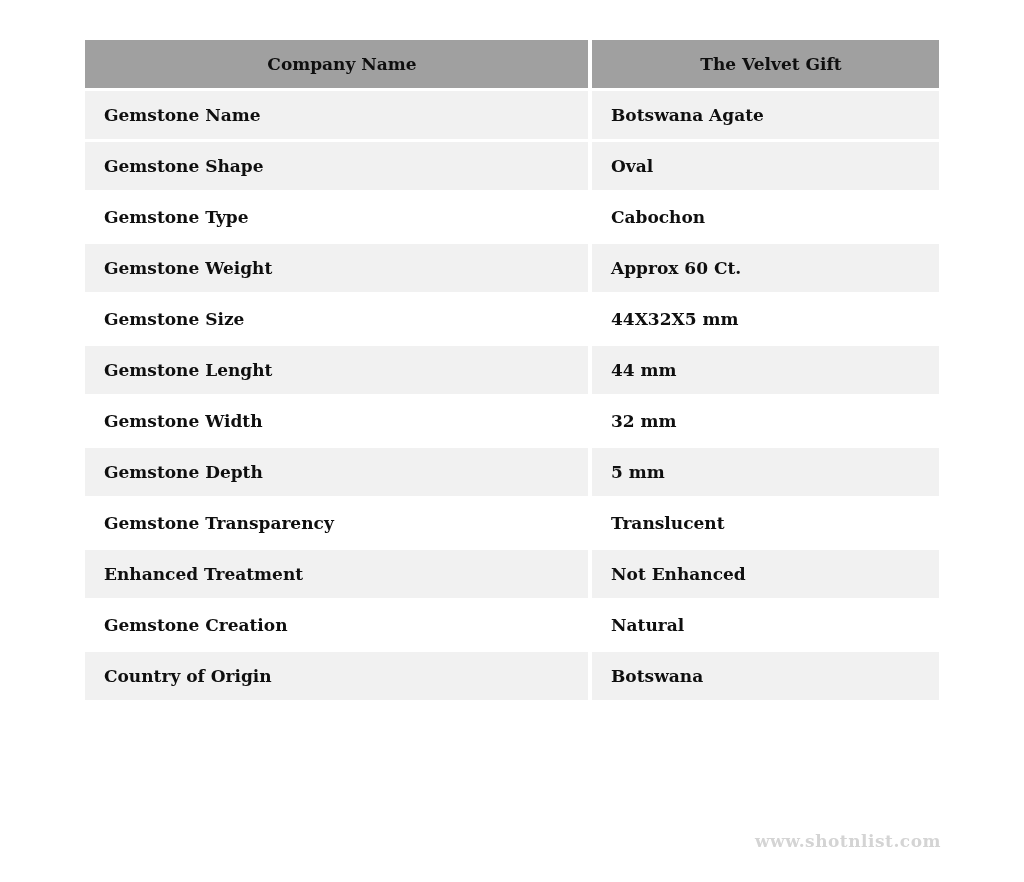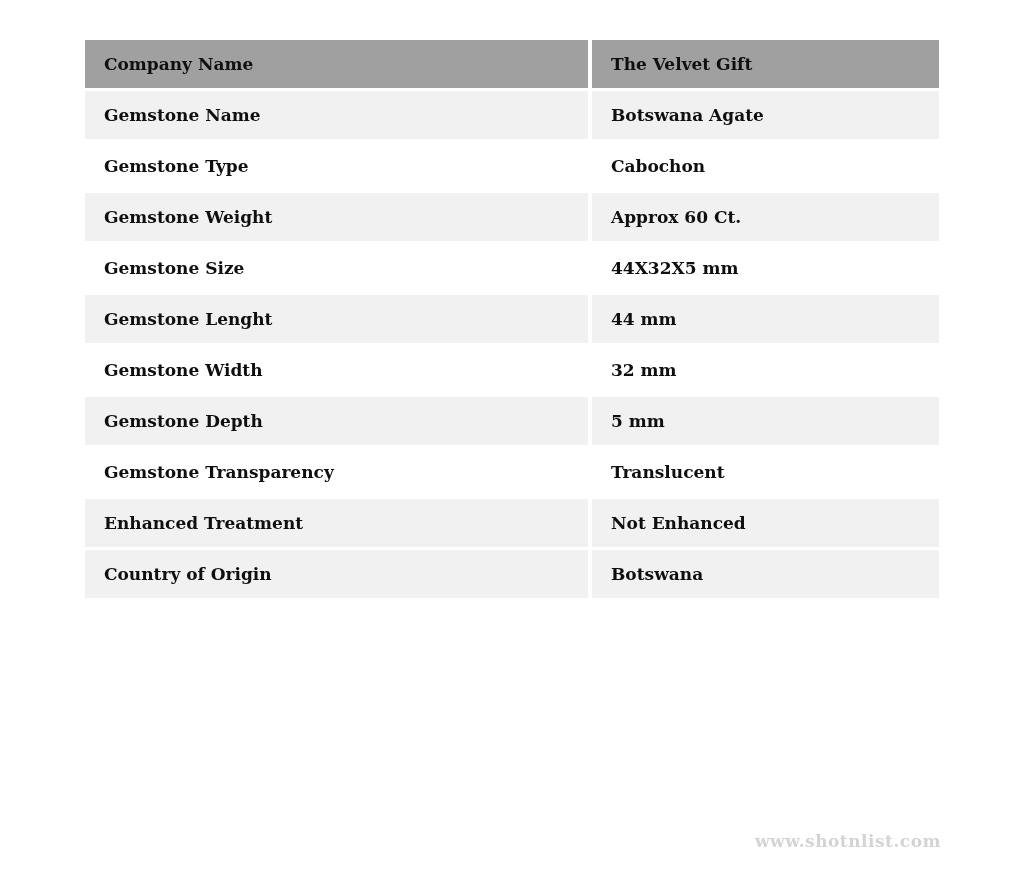--- a/index.html
+++ b/index.html
@@ -31,21 +31,21 @@
     padding:0 8px 0 19px;
     font-weight:bold;
     font-size:17px;
     color:var(--text);
     background:var(--row-bg);
     white-space:nowrap;
     overflow:hidden;
   }
   td.col-label{width:503px;}
   td.col-value{width:347px;}
-  tr.header-row td{background:var(--header-bg);}
+  tr.header-row td{background:var(--header-bg);text-align:center;}
   tr.alt-row td{background:var(--row-alt-bg);}
   .watermark{
     position:absolute;
     top:831px;
     right:83px;
     font-weight:bold;
     font-size:17px;
     color:var(--watermark);
     letter-spacing:0.5px;
   }
@@ -55,20 +55,24 @@
 
 <table class="spec-table">
   <tbody>
     <tr class="header-row">
       <td class="col-label">Company Name</td>
       <td class="col-value">The Velvet Gift</td>
     </tr>
     <tr class="alt-row">
       <td class="col-label">Gemstone Name</td>
       <td class="col-value">Botswana Agate</td>
+    </tr>
+    <tr class="alt-row">
+      <td class="col-label">Gemstone Shape</td>
+      <td class="col-value">Oval</td>
     </tr>
     <tr>
       <td class="col-label">Gemstone Type</td>
       <td class="col-value">Cabochon</td>
     </tr>
     <tr class="alt-row">
       <td class="col-label">Gemstone Weight</td>
       <td class="col-value">Approx 60 Ct.</td>
     </tr>
     <tr>
@@ -88,20 +92,24 @@
       <td class="col-value">5 mm</td>
     </tr>
     <tr>
       <td class="col-label">Gemstone Transparency</td>
       <td class="col-value">Translucent</td>
     </tr>
     <tr class="alt-row">
       <td class="col-label">Enhanced Treatment</td>
       <td class="col-value">Not Enhanced</td>
     </tr>
+    <tr>
+      <td class="col-label">Gemstone Creation</td>
+      <td class="col-value">Natural</td>
+    </tr>
     <tr class="alt-row">
       <td class="col-label">Country of Origin</td>
       <td class="col-value">Botswana</td>
     </tr>
   </tbody>
 </table>
 
 <div class="watermark">www.shotnlist.com</div>
 
 </body></html>

